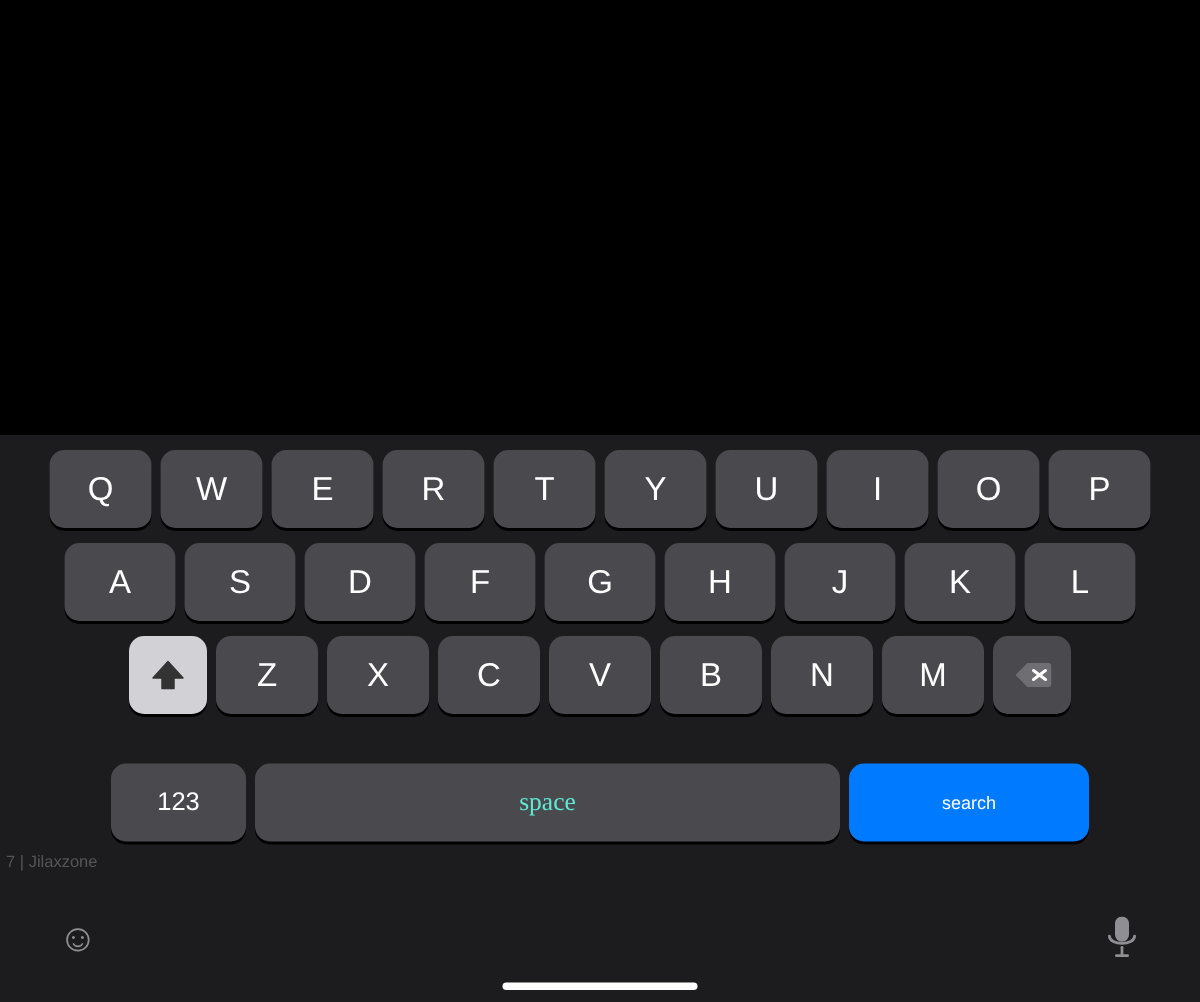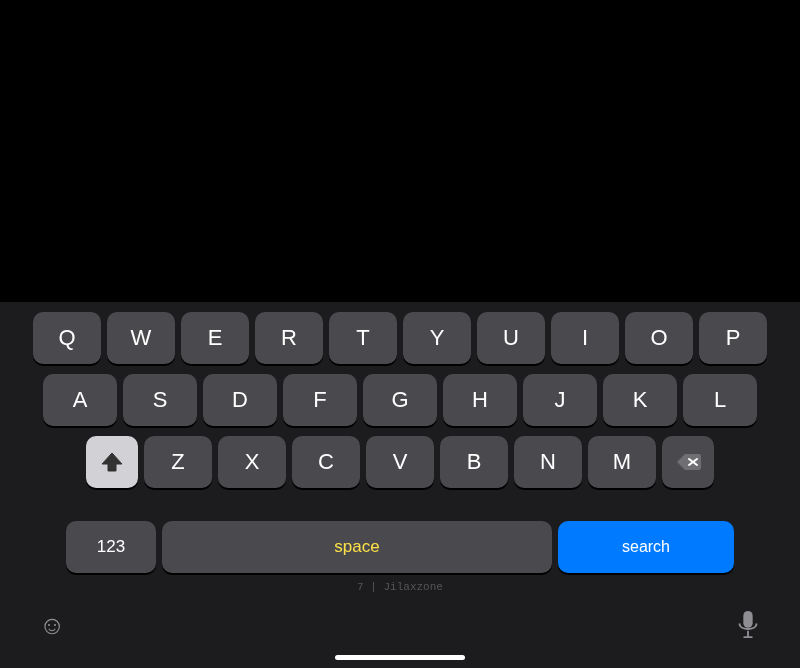--- a/index.html
+++ b/index.html
@@ -92,51 +92,50 @@
       justify-content: center;
       cursor: pointer;
       box-shadow: 0 2px 0 #000;
     }
 
     .key-space {
       flex: 1;
       max-width: 390px;
       height: 52px;
       background: #4a4a4e;
-      color: #fde047;
+      color: #5eead4;
       border-radius: 10px;
       font-size: 17px;
       display: flex;
       align-items: center;
       justify-content: center;
       cursor: pointer;
       box-shadow: 0 2px 0 #000;
+      font-family: Liberation Serif, serif;
     }
 
     .key-search {
-      width: 176px;
+      width: 160px;
       height: 52px;
       background: #007aff;
       color: #fff;
       border-radius: 10px;
-      font-size: 16px;
+      font-size: 12px;
       font-weight: 400;
       display: flex;
       align-items: center;
       justify-content: center;
       cursor: pointer;
       box-shadow: 0 2px 0 #000;
     }
 
     .watermark {
       color: #555;
       font-size: 11px;
-      text-align: center;
-      margin-bottom: 4px;
-      font-family: Liberation Mono, monospace;
+      margin-bottom: 16px;
     }
 
     .icon-row {
       display: flex;
       justify-content: space-between;
       align-items: center;
       padding: 10px 30px 6px 30px;
       width: 100%;
     }
 

